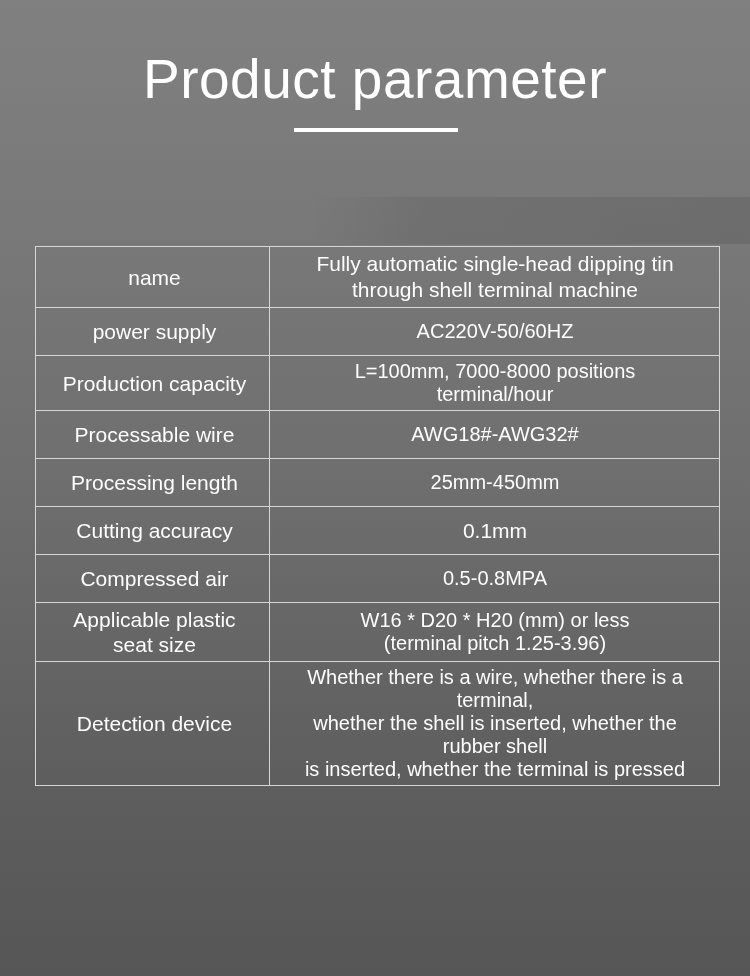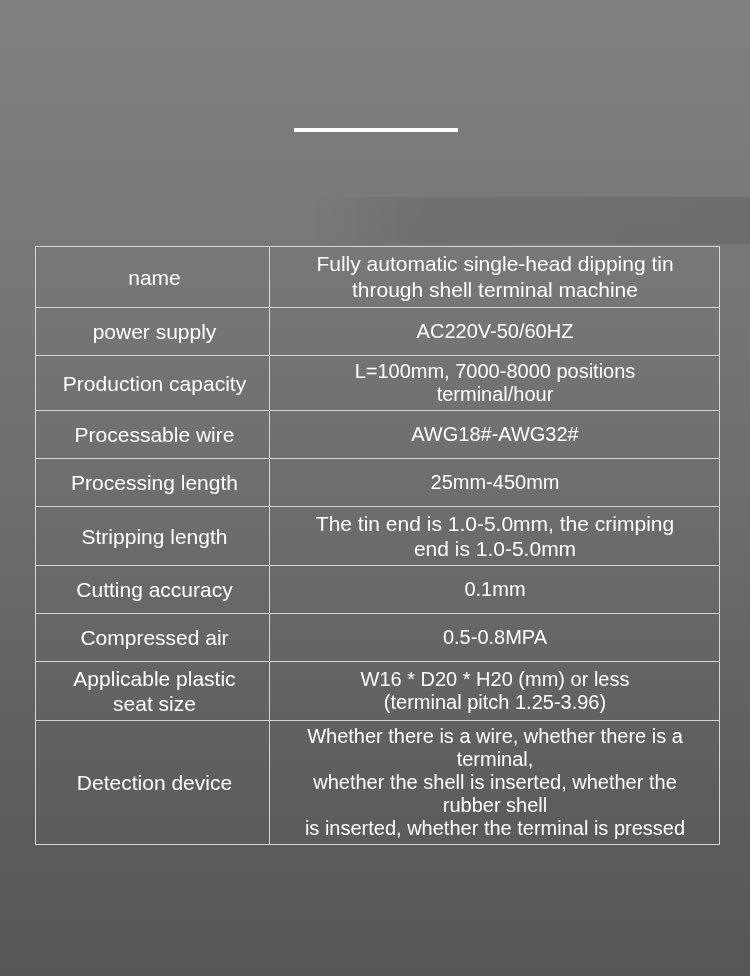--- a/index.html
+++ b/index.html
@@ -95,20 +95,21 @@
   .param-table tr:nth-child(12) td.label-cell { font-size: 22px; font-weight: bold; }
   .param-table tr:nth-child(12) td.value-cell { font-size: 17px; line-height: 21px; }
 </style>
 </head>
 <body>
 
 <div class="screen">
 
   <div class="bg-shade"></div>
 
+  <div class="page-title">Product parameter</div>
 
   <div class="title-underline"></div>
 
   <table class="param-table">
     <colgroup>
       <col class="c-label">
       <col class="c-value">
     </colgroup>
     <tbody id="param-tbody">
   <tr>
@@ -130,25 +131,20 @@
   <tr>
     <td class="label-cell">Processable wire</td>
     <td class="value-cell">AWG18#-AWG32#</td>
   </tr>
 
   <tr>
     <td class="label-cell">Processing length</td>
     <td class="value-cell">25mm-450mm</td>
   </tr>
 
-  <tr>
-    <td class="label-cell">Stripping length</td>
-    <td class="value-cell">The tin end is 1.0-5.0mm, the crimping
-end is 1.0-5.0mm</td>
-  </tr>
 
   <tr>
     <td class="label-cell">Cutting accuracy</td>
     <td class="value-cell">0.1mm</td>
   </tr>
 
   <tr>
     <td class="label-cell">Compressed air</td>
     <td class="value-cell">0.5-0.8MPA</td>
   </tr>

